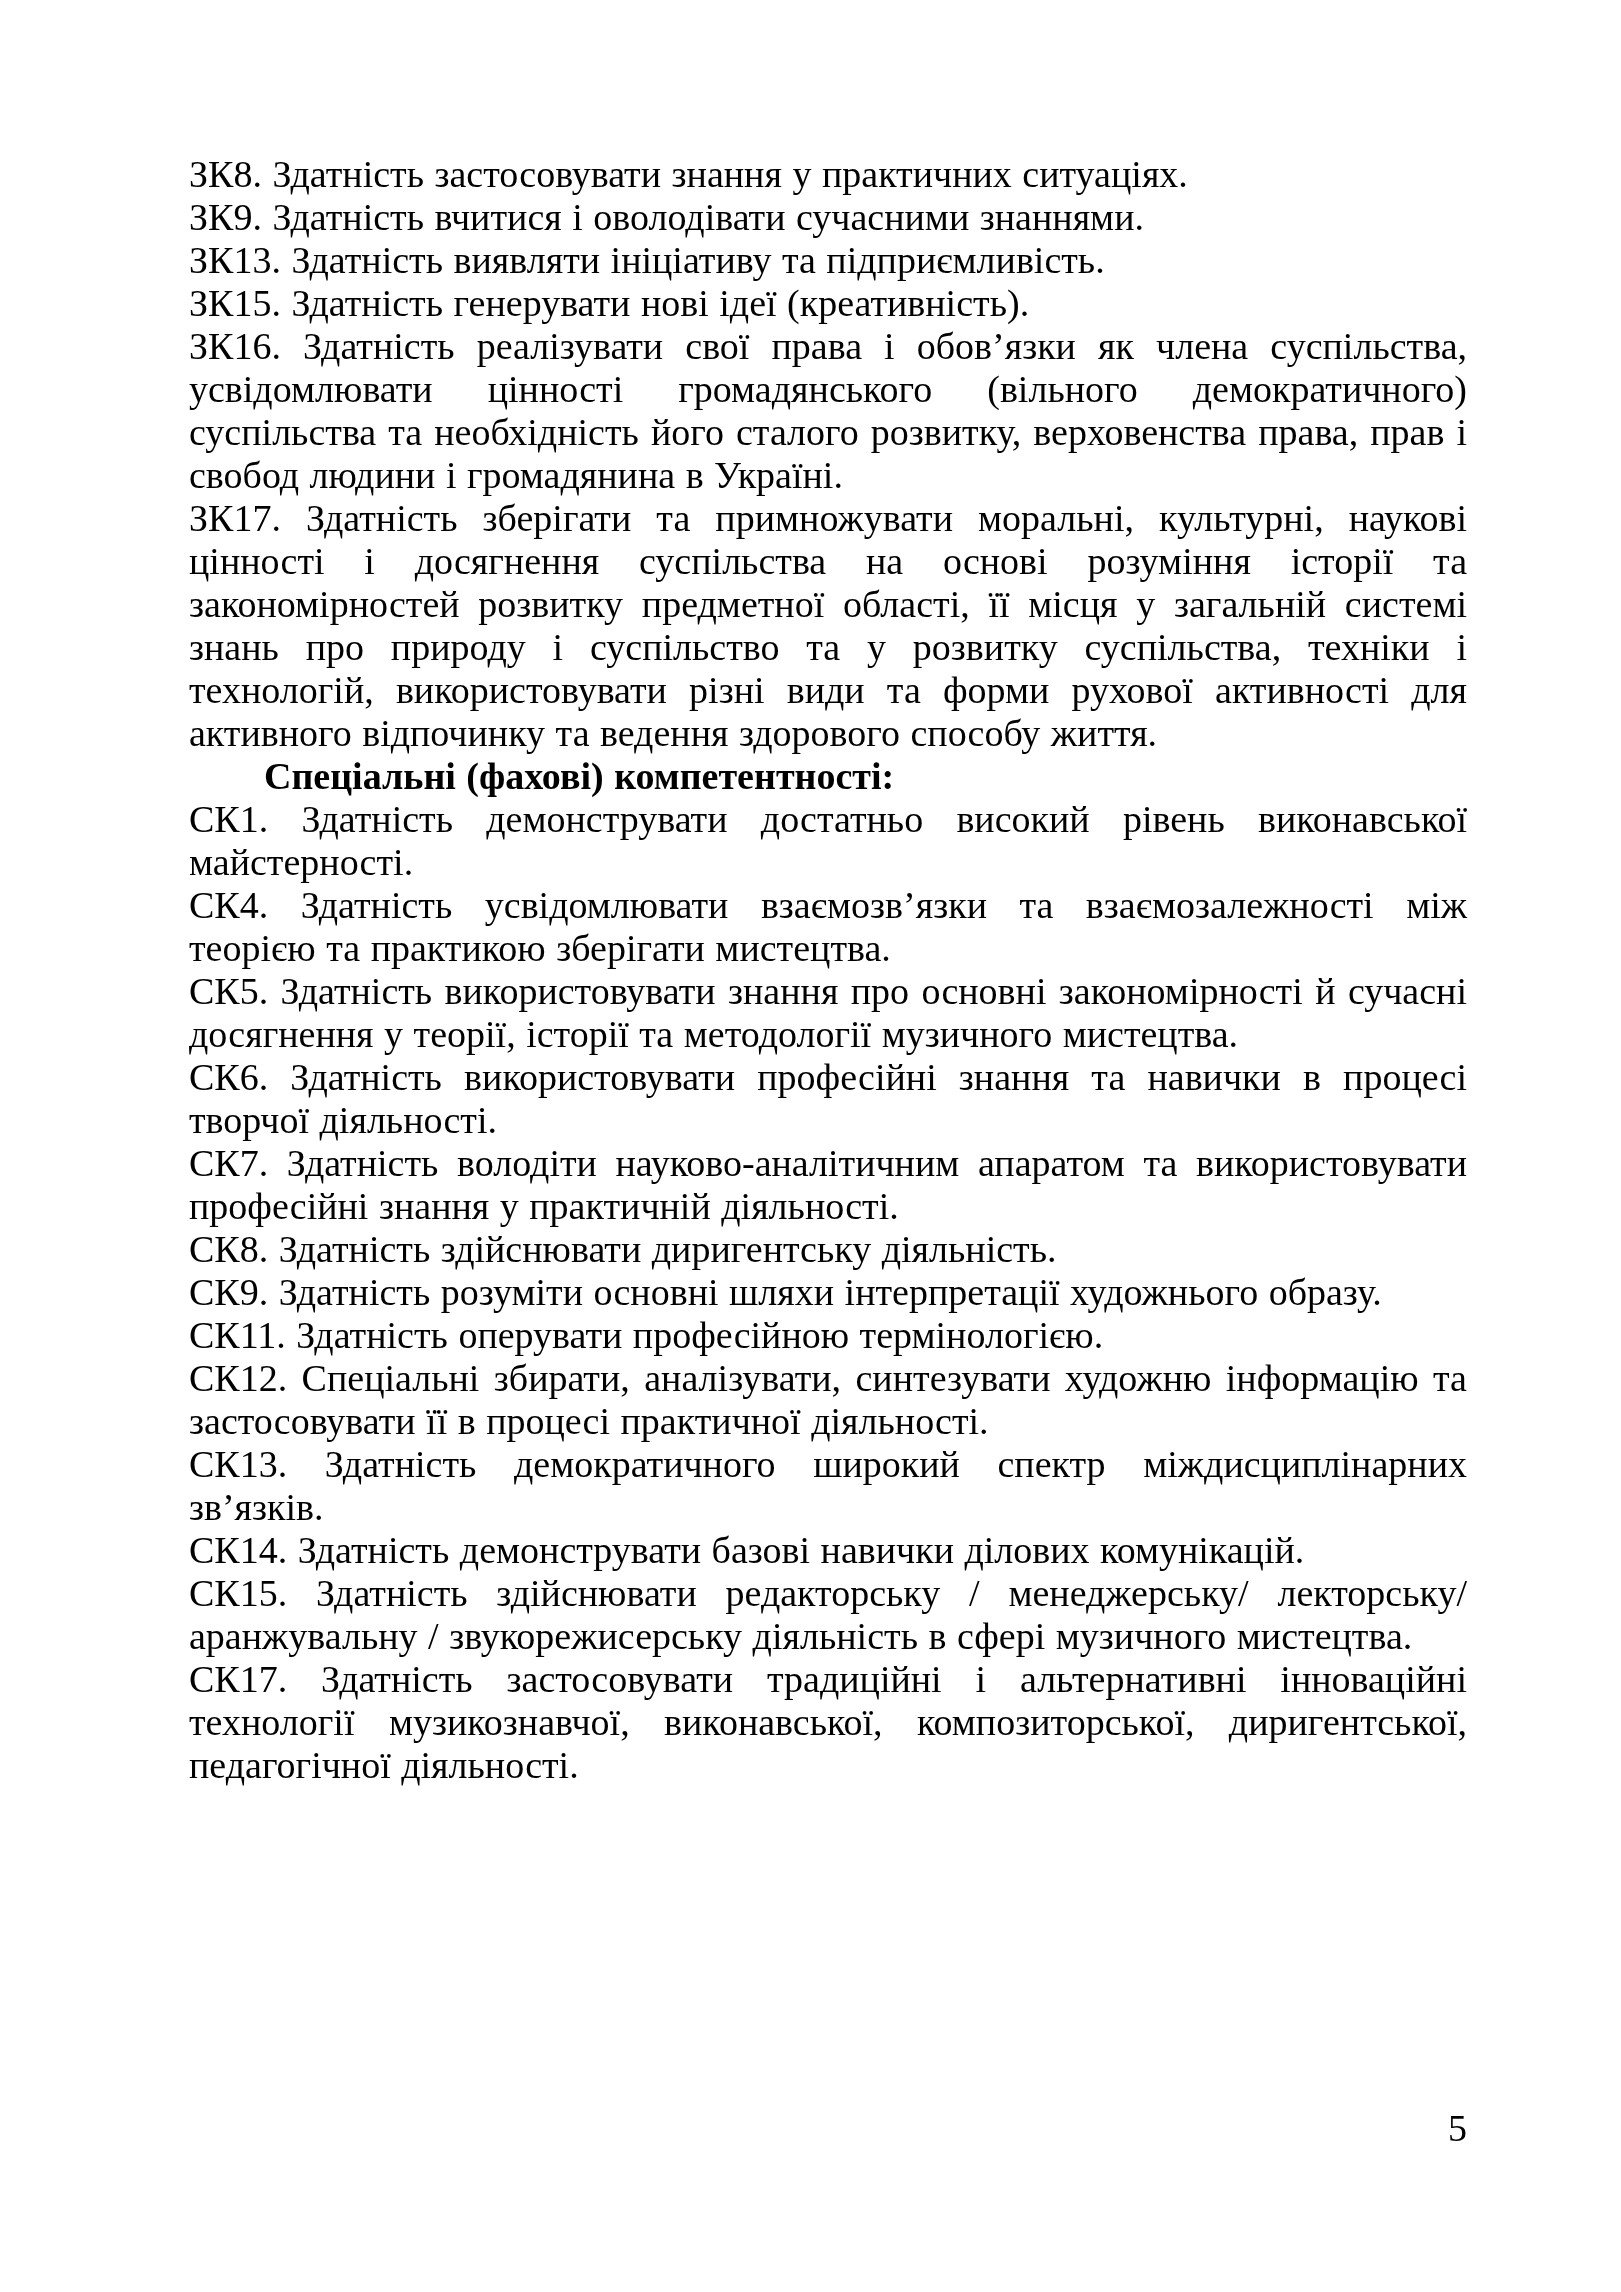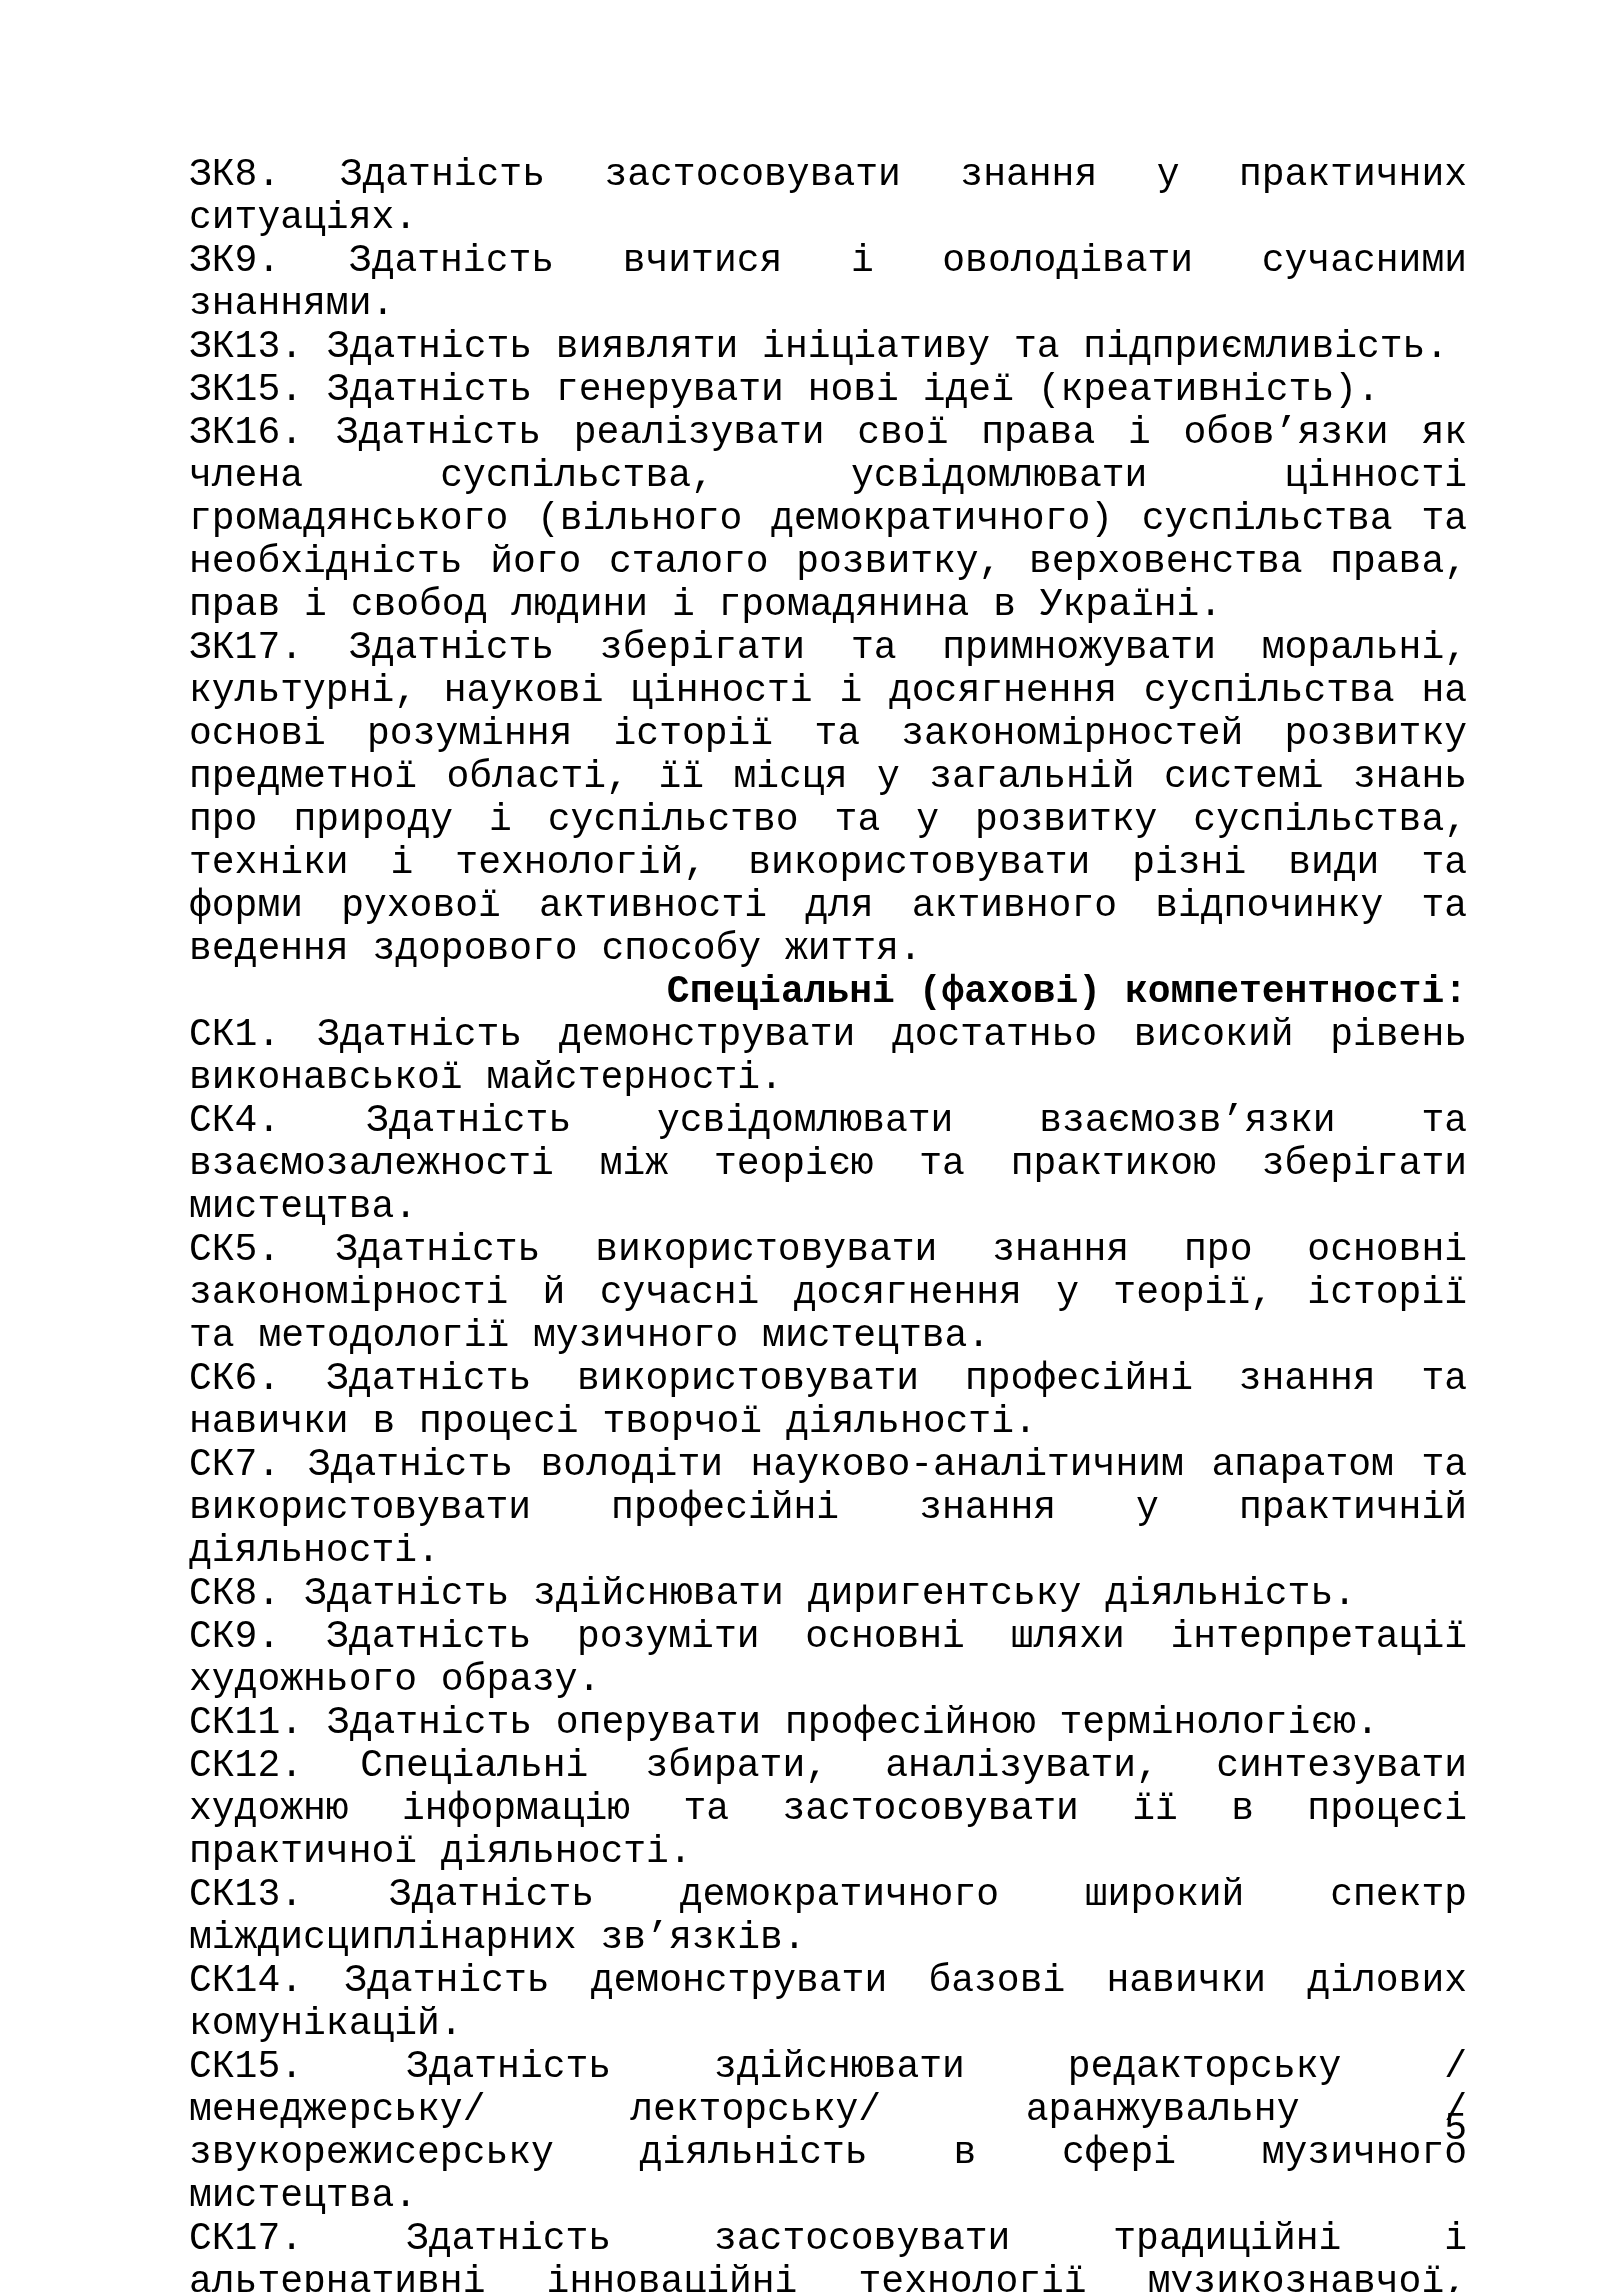--- a/index.html
+++ b/index.html
@@ -7,40 +7,40 @@
     margin: 0;
     padding: 0;
     background: #ffffff;
   }
   .page {
     position: relative;
     width: 1621px;
     height: 2293px;
     background: #ffffff;
     color: #000000;
-    font-family: Liberation Mono, monospace;
+    font-family: Liberation Serif, serif;
     overflow: hidden;
   }
   .content {
     position: absolute;
     left: 189px;
     top: 153px;
     width: 1278px;
   }
   .content p {
     margin: 0;
     padding: 0;
     font-size: 38px;
     line-height: 43px;
     text-align: justify;
     word-spacing: 1px;
   }
   .content p.heading {
     font-weight: bold;
-    text-align: right;
+    text-align: left;
     text-indent: 75px;
   }
   .page-number {
     position: absolute;
     left: 189px;
     top: 2107px;
     width: 1278px;
     text-align: right;
     font-size: 38px;
     line-height: 43px;

